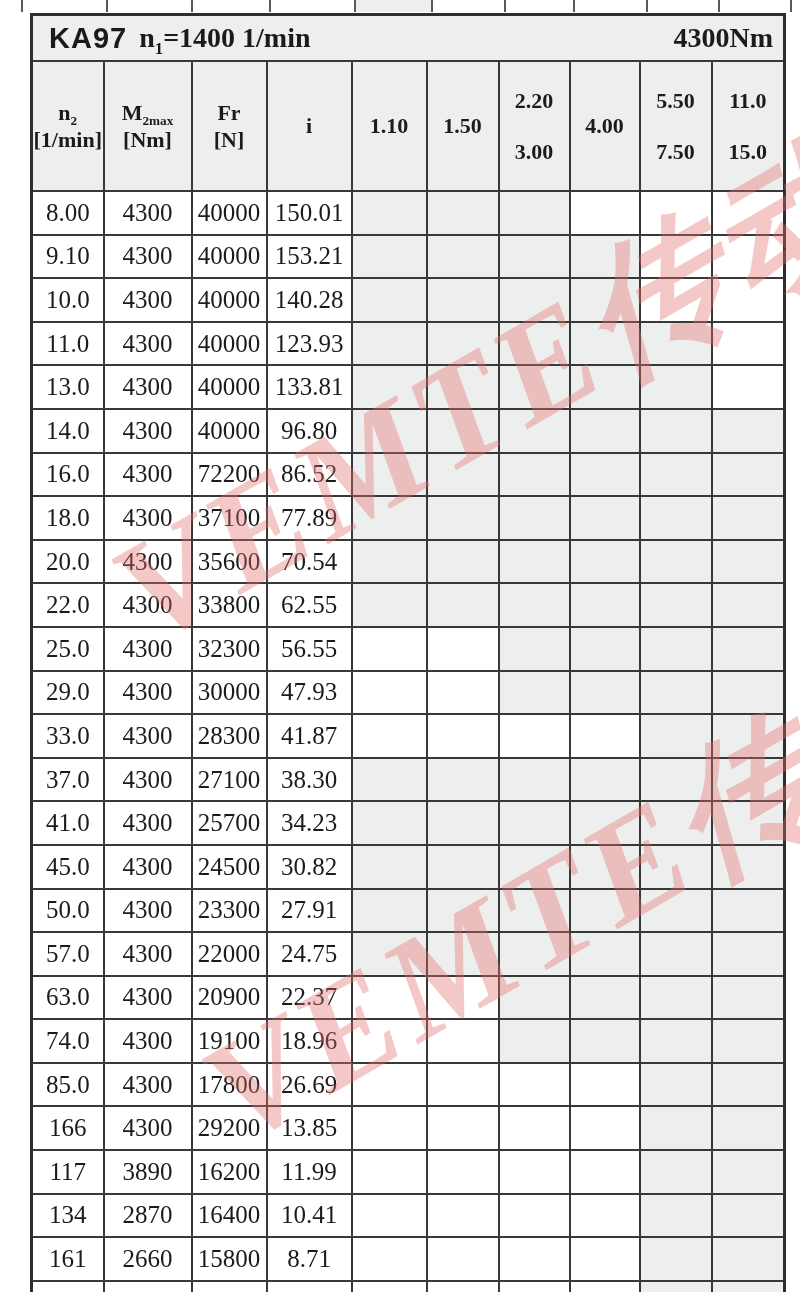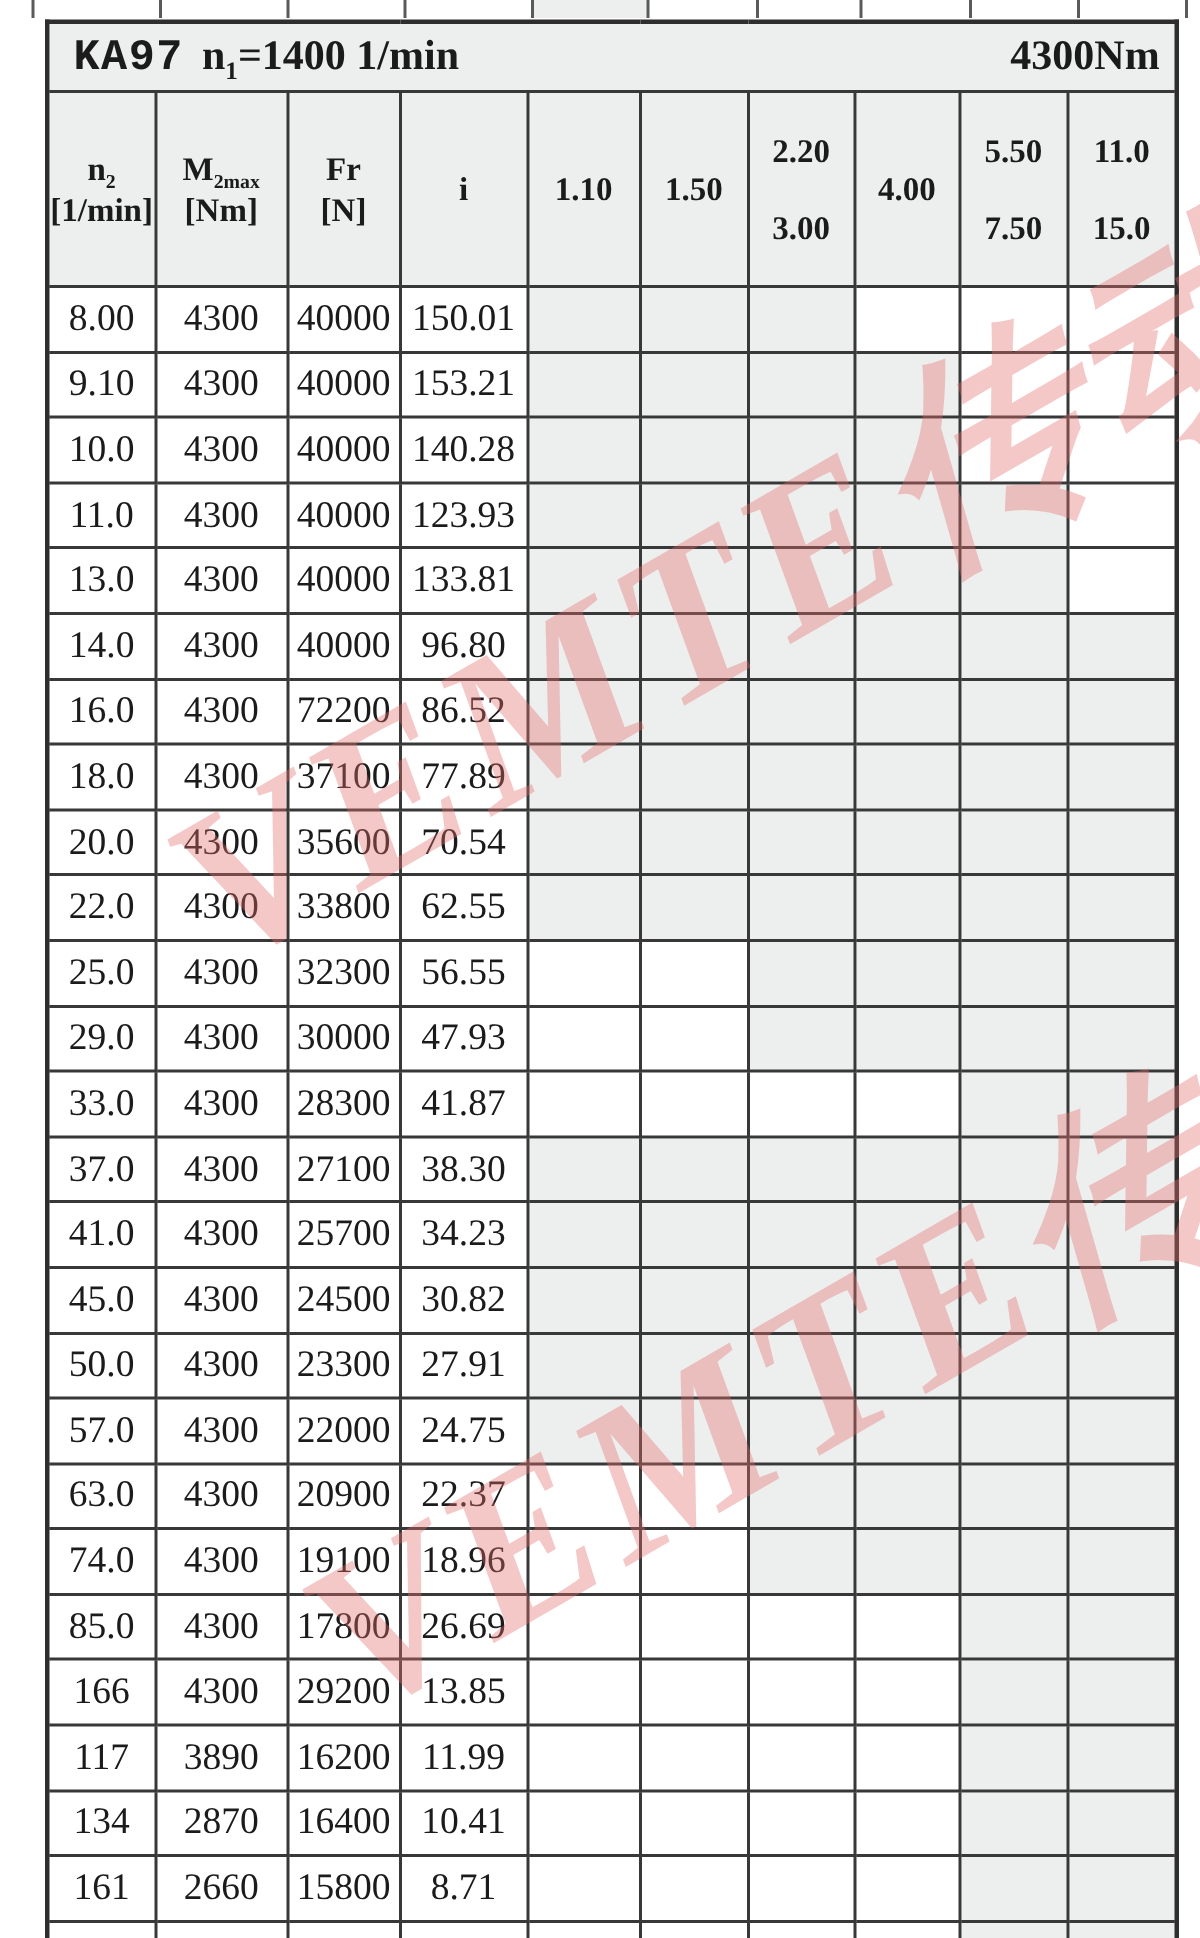--- a/index.html
+++ b/index.html
@@ -30,21 +30,21 @@
     overflow:hidden;
   }
   td.title-cell{
     height:44px;
     background:#edefee;
   }
   .title-flex{
     display:flex;align-items:center;width:100%;
   }
   .t-model{
-    font-family:Liberation Mono, monospace;
+    font-family:Liberation Sans, sans-serif;
     font-weight:bold;font-size:29px;letter-spacing:1px;
     margin-left:16px;
   }
   .t-speed{
     font-weight:bold;font-size:28px;margin-left:12px;white-space:nowrap;
   }
   .t-torque{
     font-weight:bold;font-size:28px;margin-left:auto;margin-right:10px;
   }
   td.header-cell{

